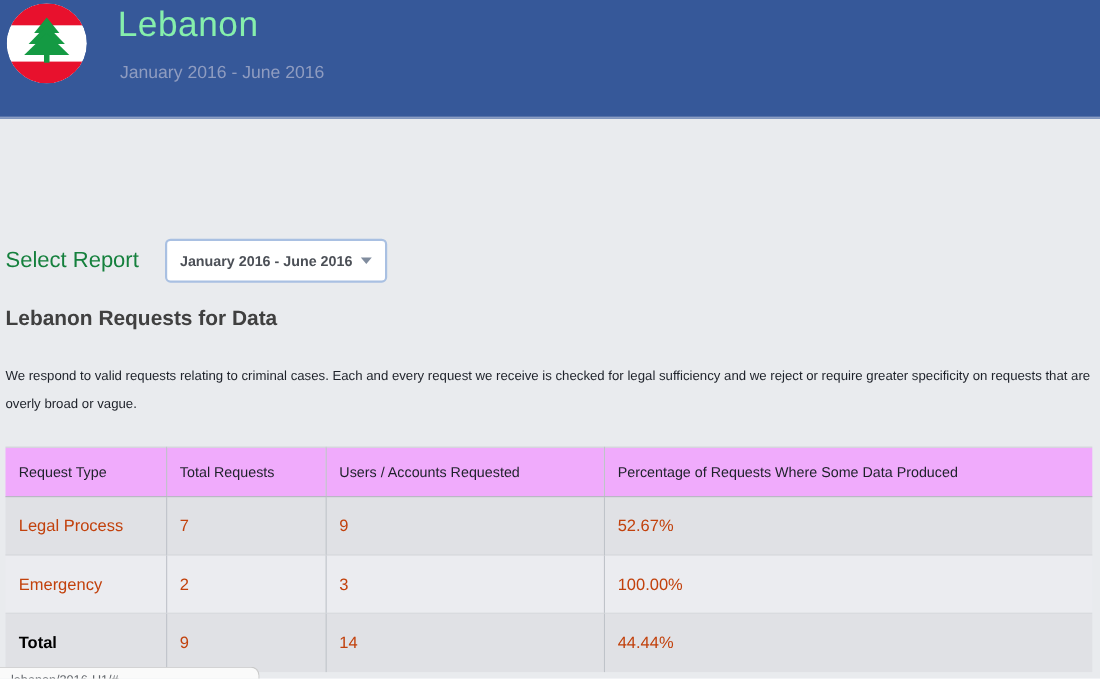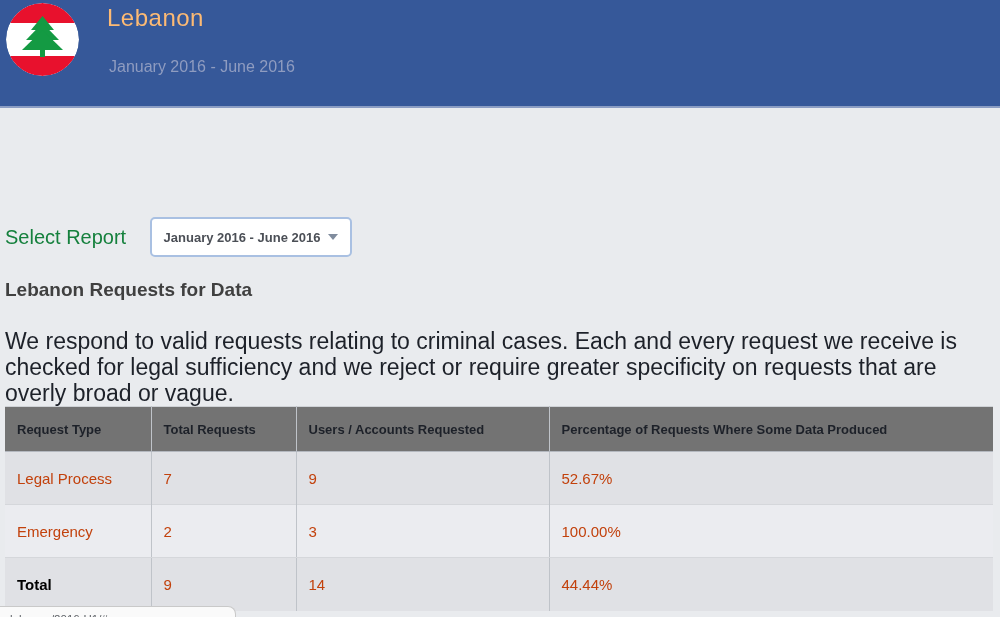--- a/index.html
+++ b/index.html
@@ -27,23 +27,23 @@
     position: absolute;
     left: 6px; top: 3px;
     width: 73px; height: 73px;
     border-radius: 50%;
     overflow: hidden;
     display: block;
   }
   .hero-title {
     position: absolute;
     left: 107px; top: 4px;
-    font-size: 24px;
+    font-size: 32px;
     font-weight: 400;
-    color: #fdba74;
+    color: #86efac;
     letter-spacing: 0.5px;
   }
   .hero-subtitle {
     position: absolute;
     left: 109px; top: 58px;
     font-size: 16px;
     color: #8f9cc0;
   }
 
   
@@ -84,39 +84,39 @@
     position: absolute;
     left: 5px; top: 279px;
     font-size: 19px;
     font-weight: bold;
     color: #404040;
   }
   .section-desc {
     position: absolute;
     left: 5px; top: 328px;
     width: 990px;
-    font-size: 23px;
+    font-size: 12px;
     line-height: 26px;
     color: #1d2129;
   }
 
   
   .data-table {
     position: absolute;
     left: 5px; top: 406px;
     width: 988px;
     border-collapse: collapse;
     table-layout: fixed;
     border-top: 1px solid #cfd2d6;
   }
   .data-table th {
     height: 45px;
-    background: #737373;
+    background: #f0abfc;
     font-size: 13px;
-    font-weight: bold;
+    font-weight: normal;
     color: #1d2129;
     text-align: left;
     padding: 0 10px 0 12px;
     border-bottom: 1px solid #b4b8bf;
     vertical-align: middle;
   }
   .data-table td {
     height: 53px;
     font-size: 15px;
     color: #c2410c;

